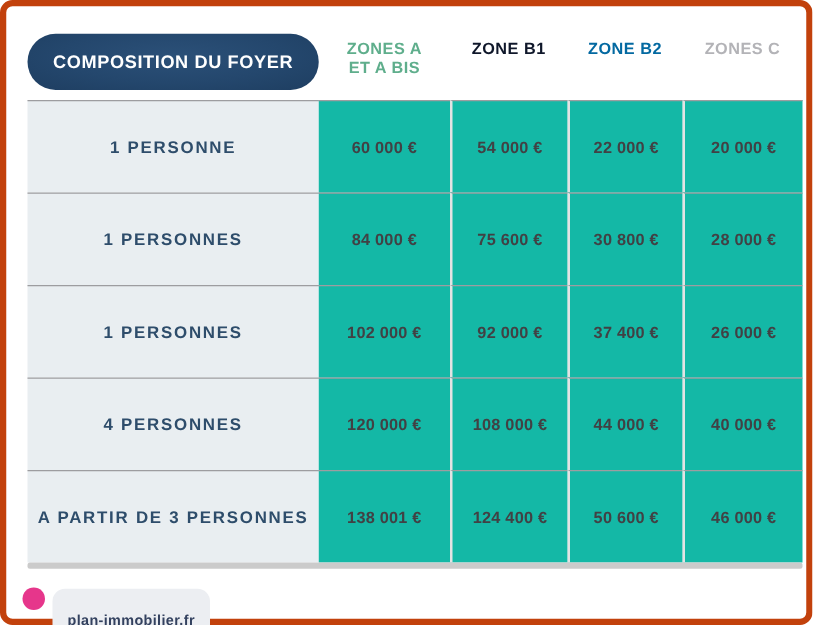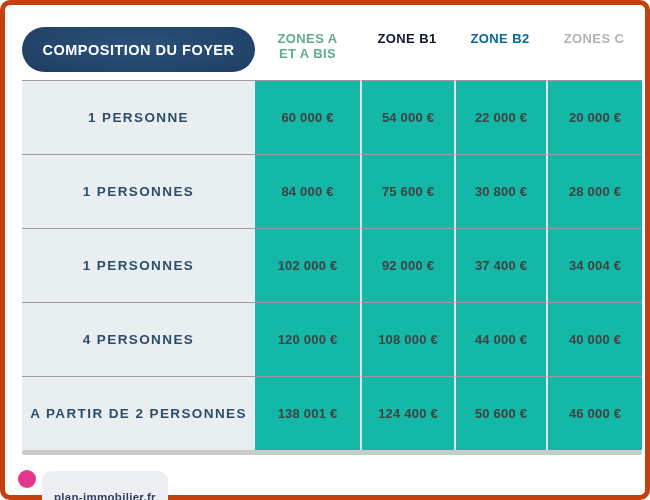--- a/index.html
+++ b/index.html
@@ -97,27 +97,27 @@
       <div class="cell cell-value v-div">20 000 €</div>
       <div class="cell cell-label">1 PERSONNES</div>
       <div class="cell cell-value">84 000 €</div>
       <div class="cell cell-value v-div">75 600 €</div>
       <div class="cell cell-value v-div">30 800 €</div>
       <div class="cell cell-value v-div">28 000 €</div>
       <div class="cell cell-label">1 PERSONNES</div>
       <div class="cell cell-value">102 000 €</div>
       <div class="cell cell-value v-div">92 000 €</div>
       <div class="cell cell-value v-div">37 400 €</div>
-      <div class="cell cell-value v-div">34 004 €</div>
+      <div class="cell cell-value v-div">26 000 €</div>
       <div class="cell cell-label">4 PERSONNES</div>
       <div class="cell cell-value">120 000 €</div>
       <div class="cell cell-value v-div">108 000 €</div>
       <div class="cell cell-value v-div">44 000 €</div>
       <div class="cell cell-value v-div">40 000 €</div>
-      <div class="cell cell-label">A PARTIR DE 2 PERSONNES</div>
+      <div class="cell cell-label">A PARTIR DE 3 PERSONNES</div>
       <div class="cell cell-value">138 001 €</div>
       <div class="cell cell-value v-div">124 400 €</div>
       <div class="cell cell-value v-div">50 600 €</div>
       <div class="cell cell-value v-div">46 000 €</div>
     </div>
   <div class="bottom-bar"></div>
 
   <div class="brand-dot"></div>
   <div class="brand-pill">
     <span>plan-immobilier.fr</span>

